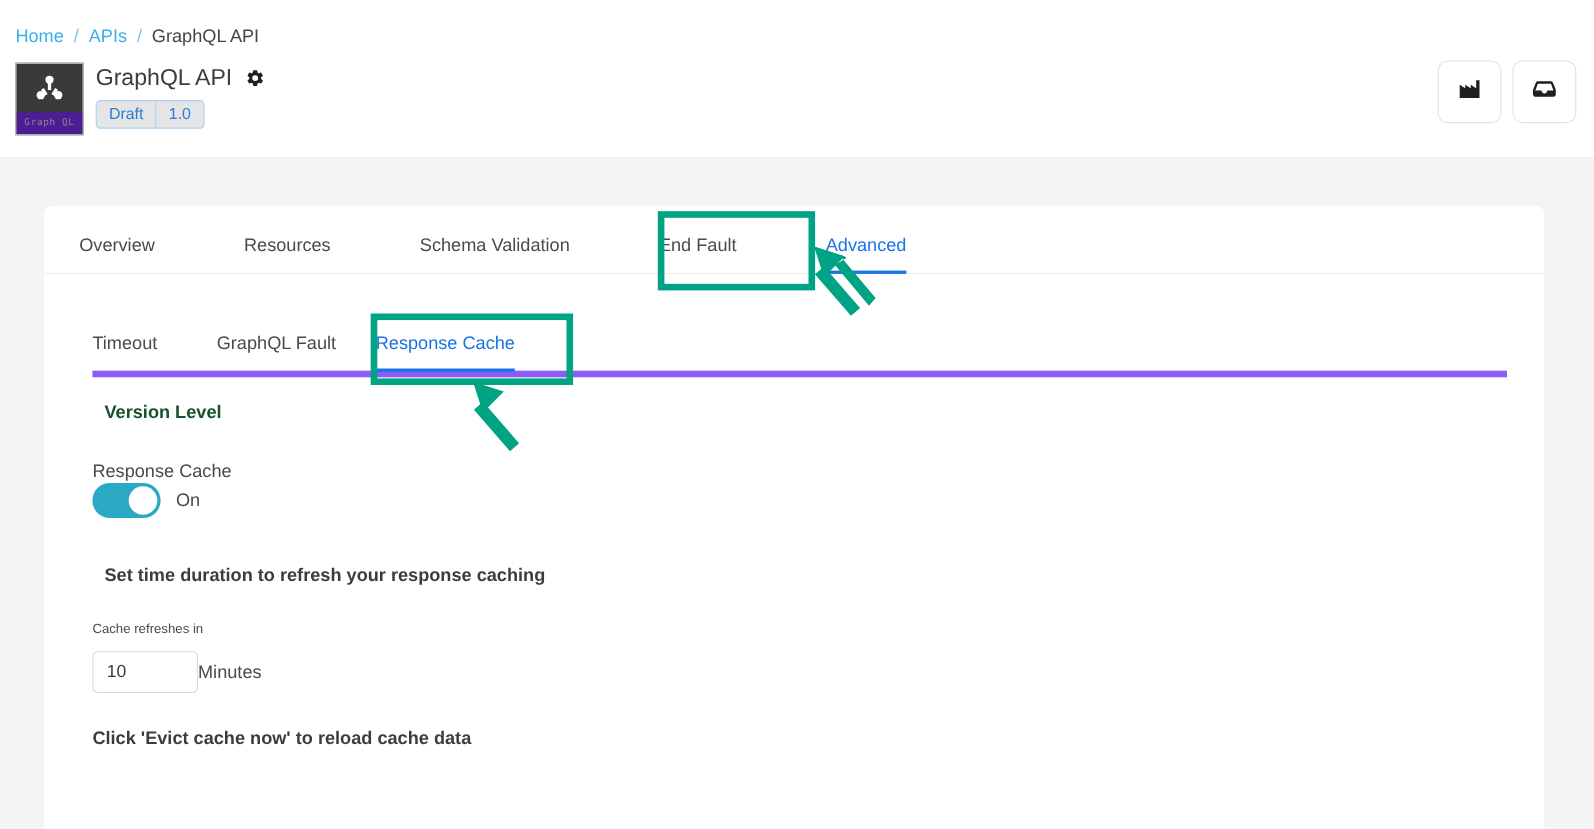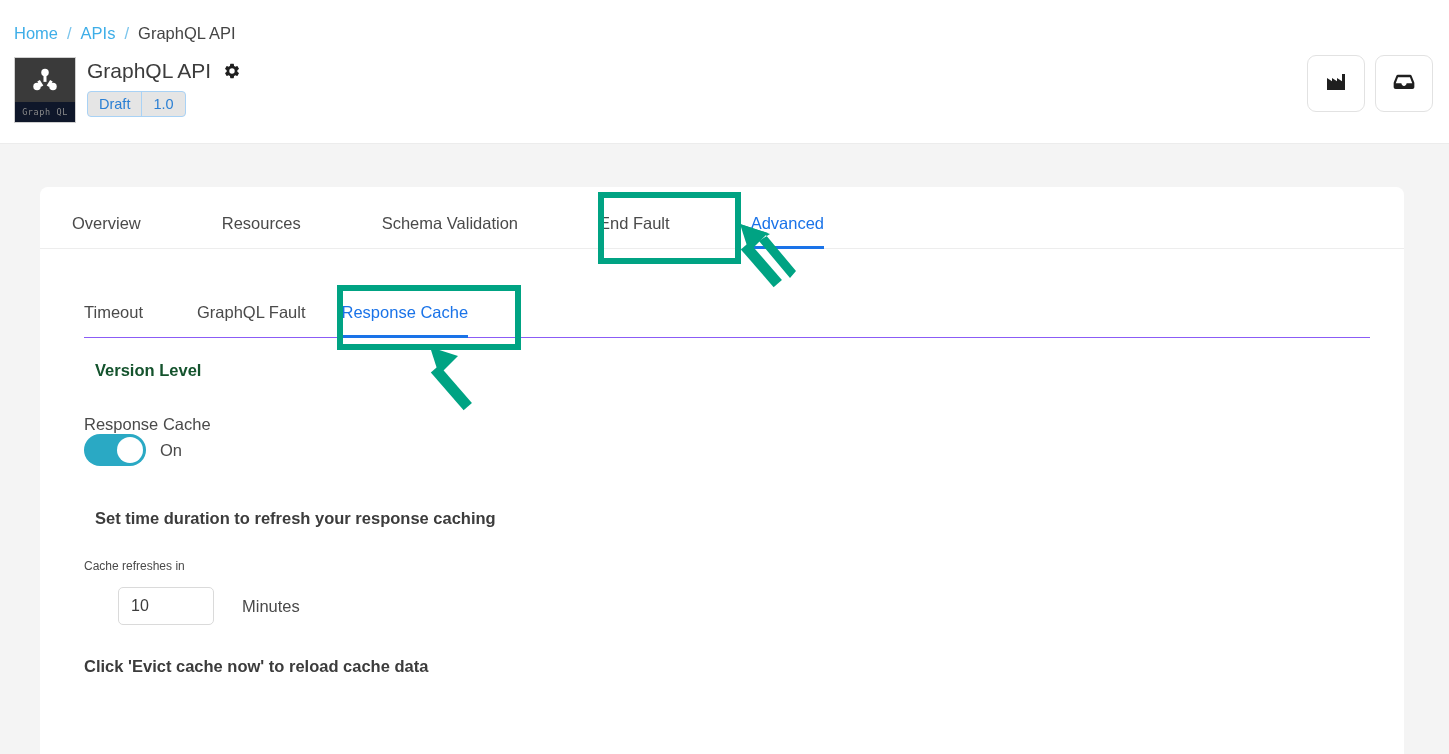--- a/index.html
+++ b/index.html
@@ -63,21 +63,21 @@
     overflow: hidden;
   }
   .api-thumb .logo-area {
     height: 44px;
     display: flex;
     align-items: center;
     justify-content: center;
   }
   .api-thumb .logo-caption {
     height: 20px;
-    background: #0f172a;
+    background: #4c1d95;
     color: #8a8a8a;
     font-size: 8.5px;
     letter-spacing: 0.6px;
     display: flex;
     align-items: center;
     justify-content: center;
     font-family: "DejaVu Sans Mono", monospace;
   }
 
   .api-title-row {
@@ -196,21 +196,21 @@
     bottom: -1px;
     height: 3px;
     background: #1a73e8;
   }
 
   
   .sub-tabs {
     position: relative;
     margin: 33px 34px 0 44px;
     height: 55px;
-    border-bottom: 1px solid #8b5cf6;
+    border-bottom: 6px solid #8b5cf6;
     display: flex;
     align-items: flex-end;
     padding-left: 0;
   }
   .sub-tab {
     position: relative;
     padding: 0 18px 14px 18px;
     font-size: 16.5px;
     color: #4a4a4a;
     cursor: pointer;
@@ -285,22 +285,21 @@
   }
   .input-label {
     margin-top: 31px;
     font-size: 12px;
     color: #4a4a4a;
   }
   .input-row {
     margin-top: 14px;
     display: flex;
     align-items: center;
-    gap: 28px;
-    margin-left: 34px;
+    gap: 0;
   }
   .num-input {
     width: 96px;
     height: 38px;
     border: 1px solid #dadada;
     border-radius: 5px;
     box-sizing: border-box;
     padding: 0 12px;
     font-size: 16px;
     color: #3c3c3c;

